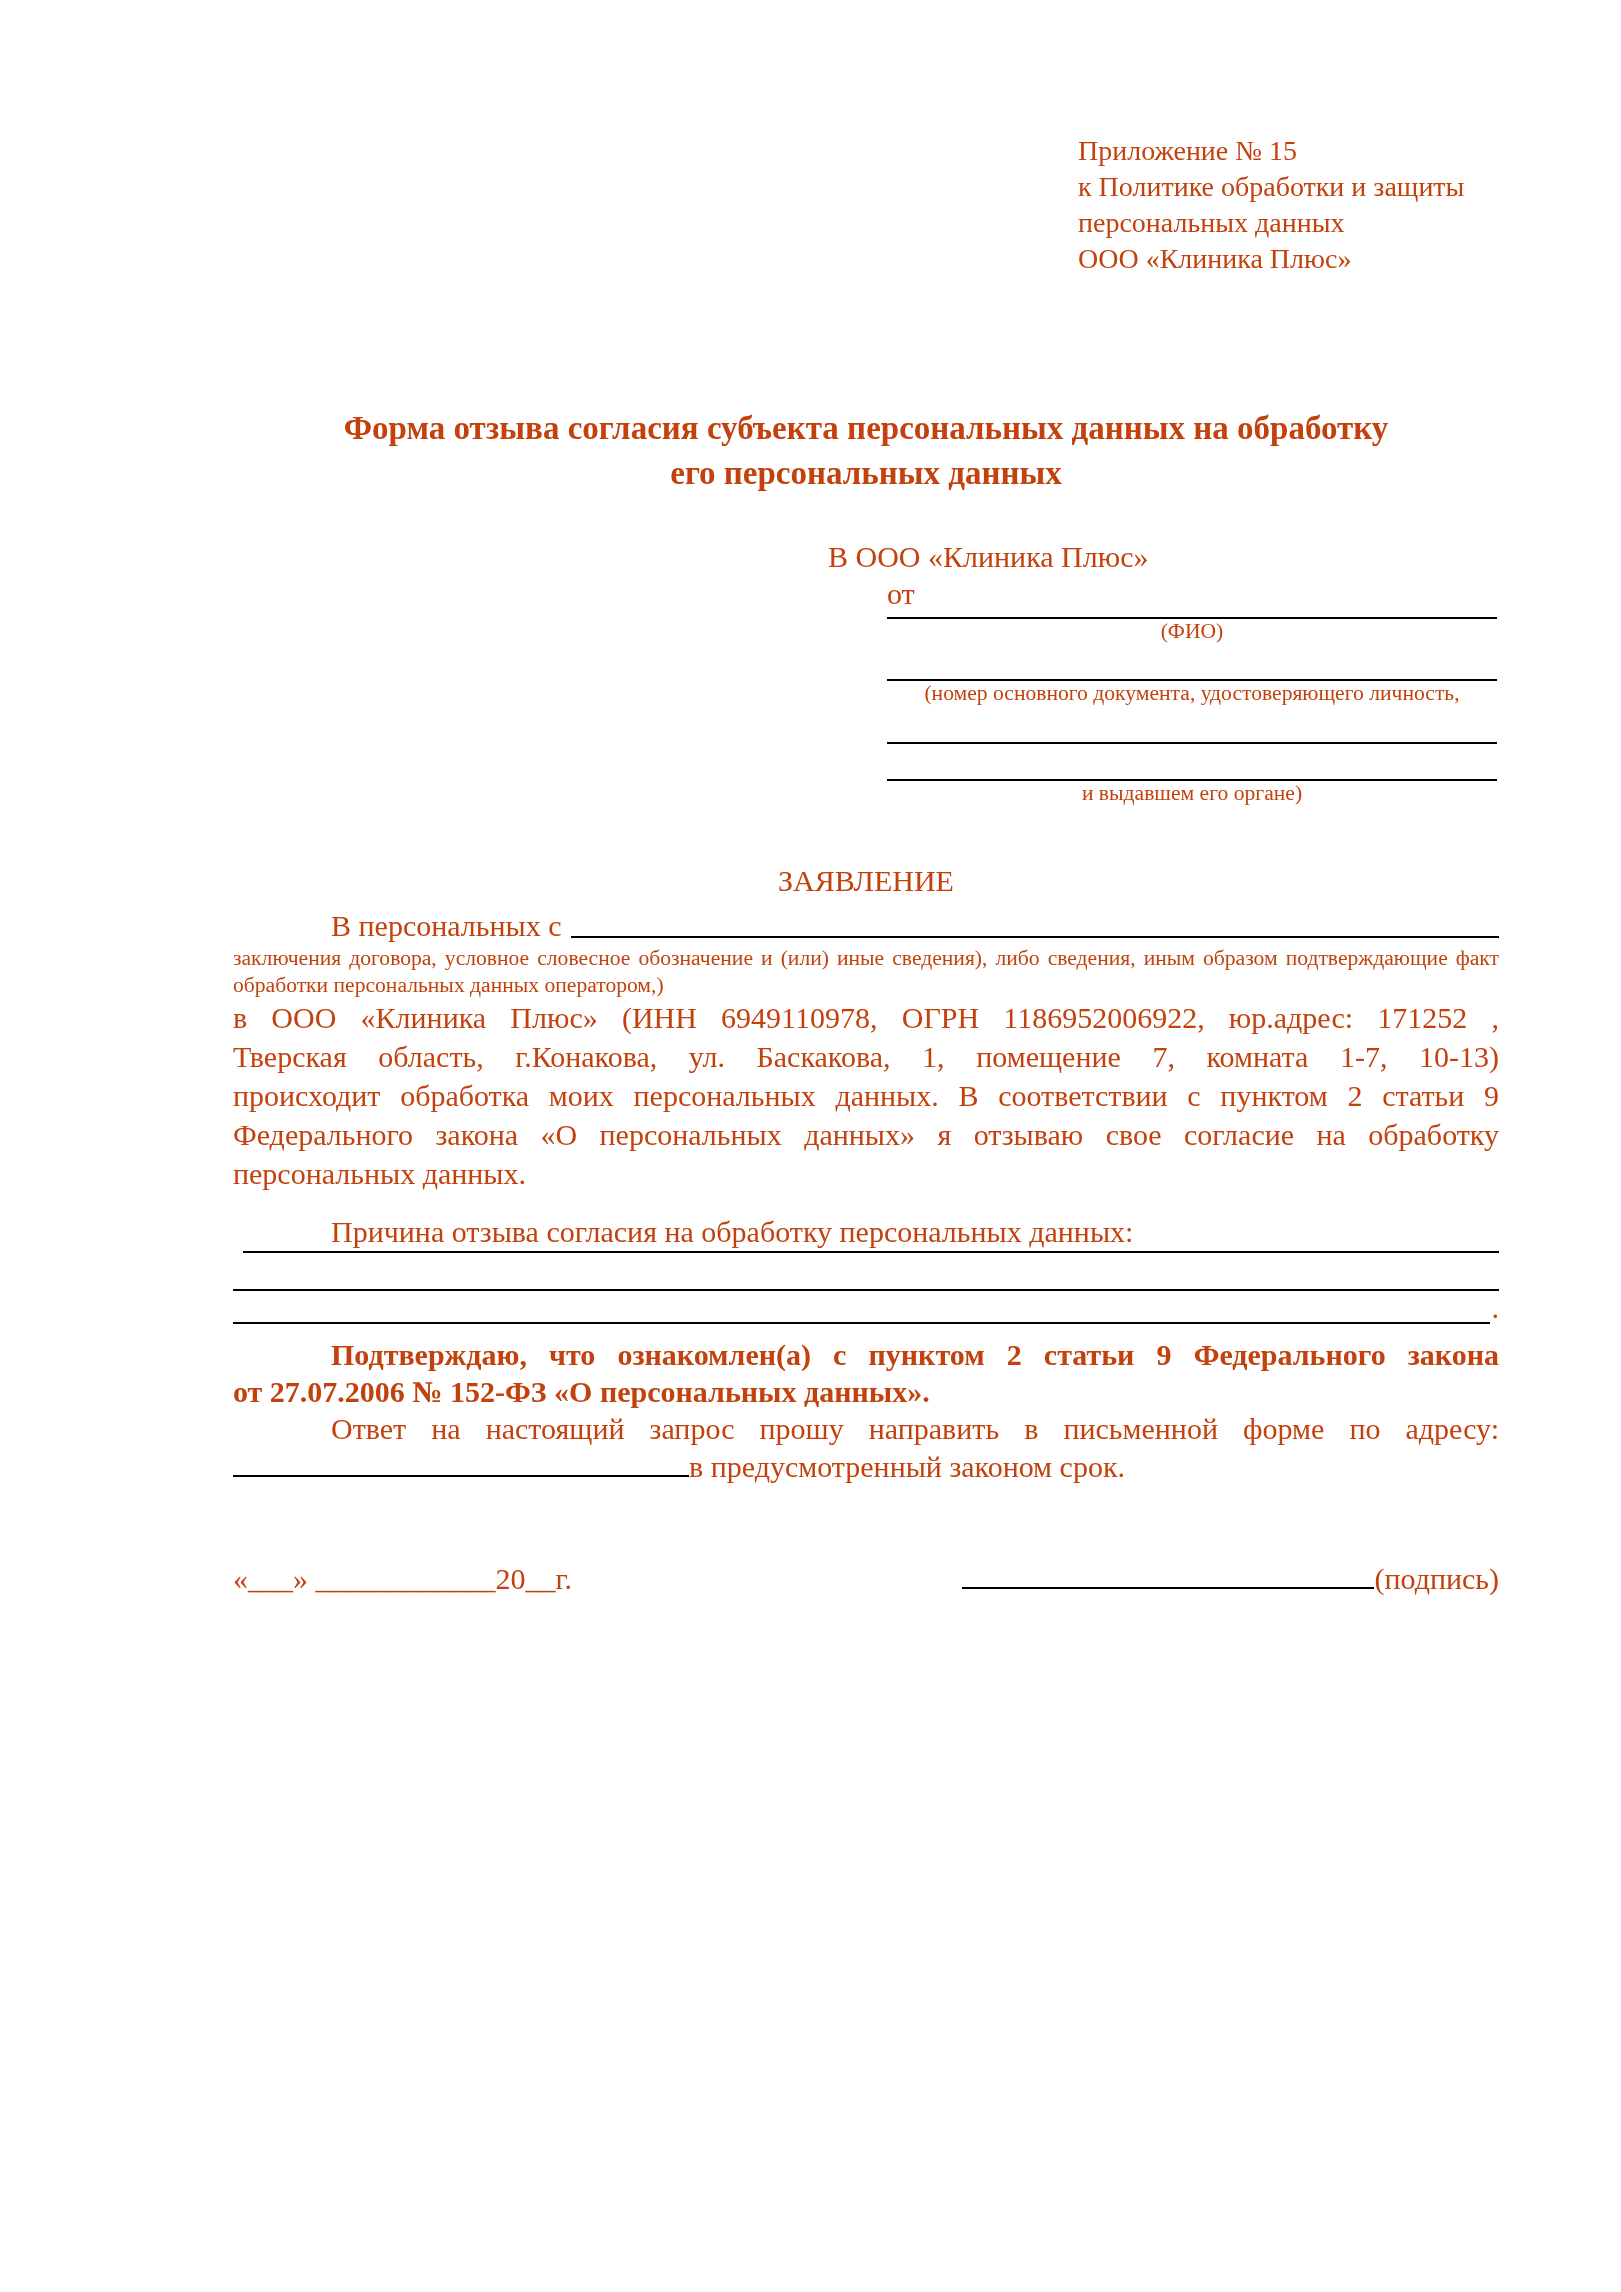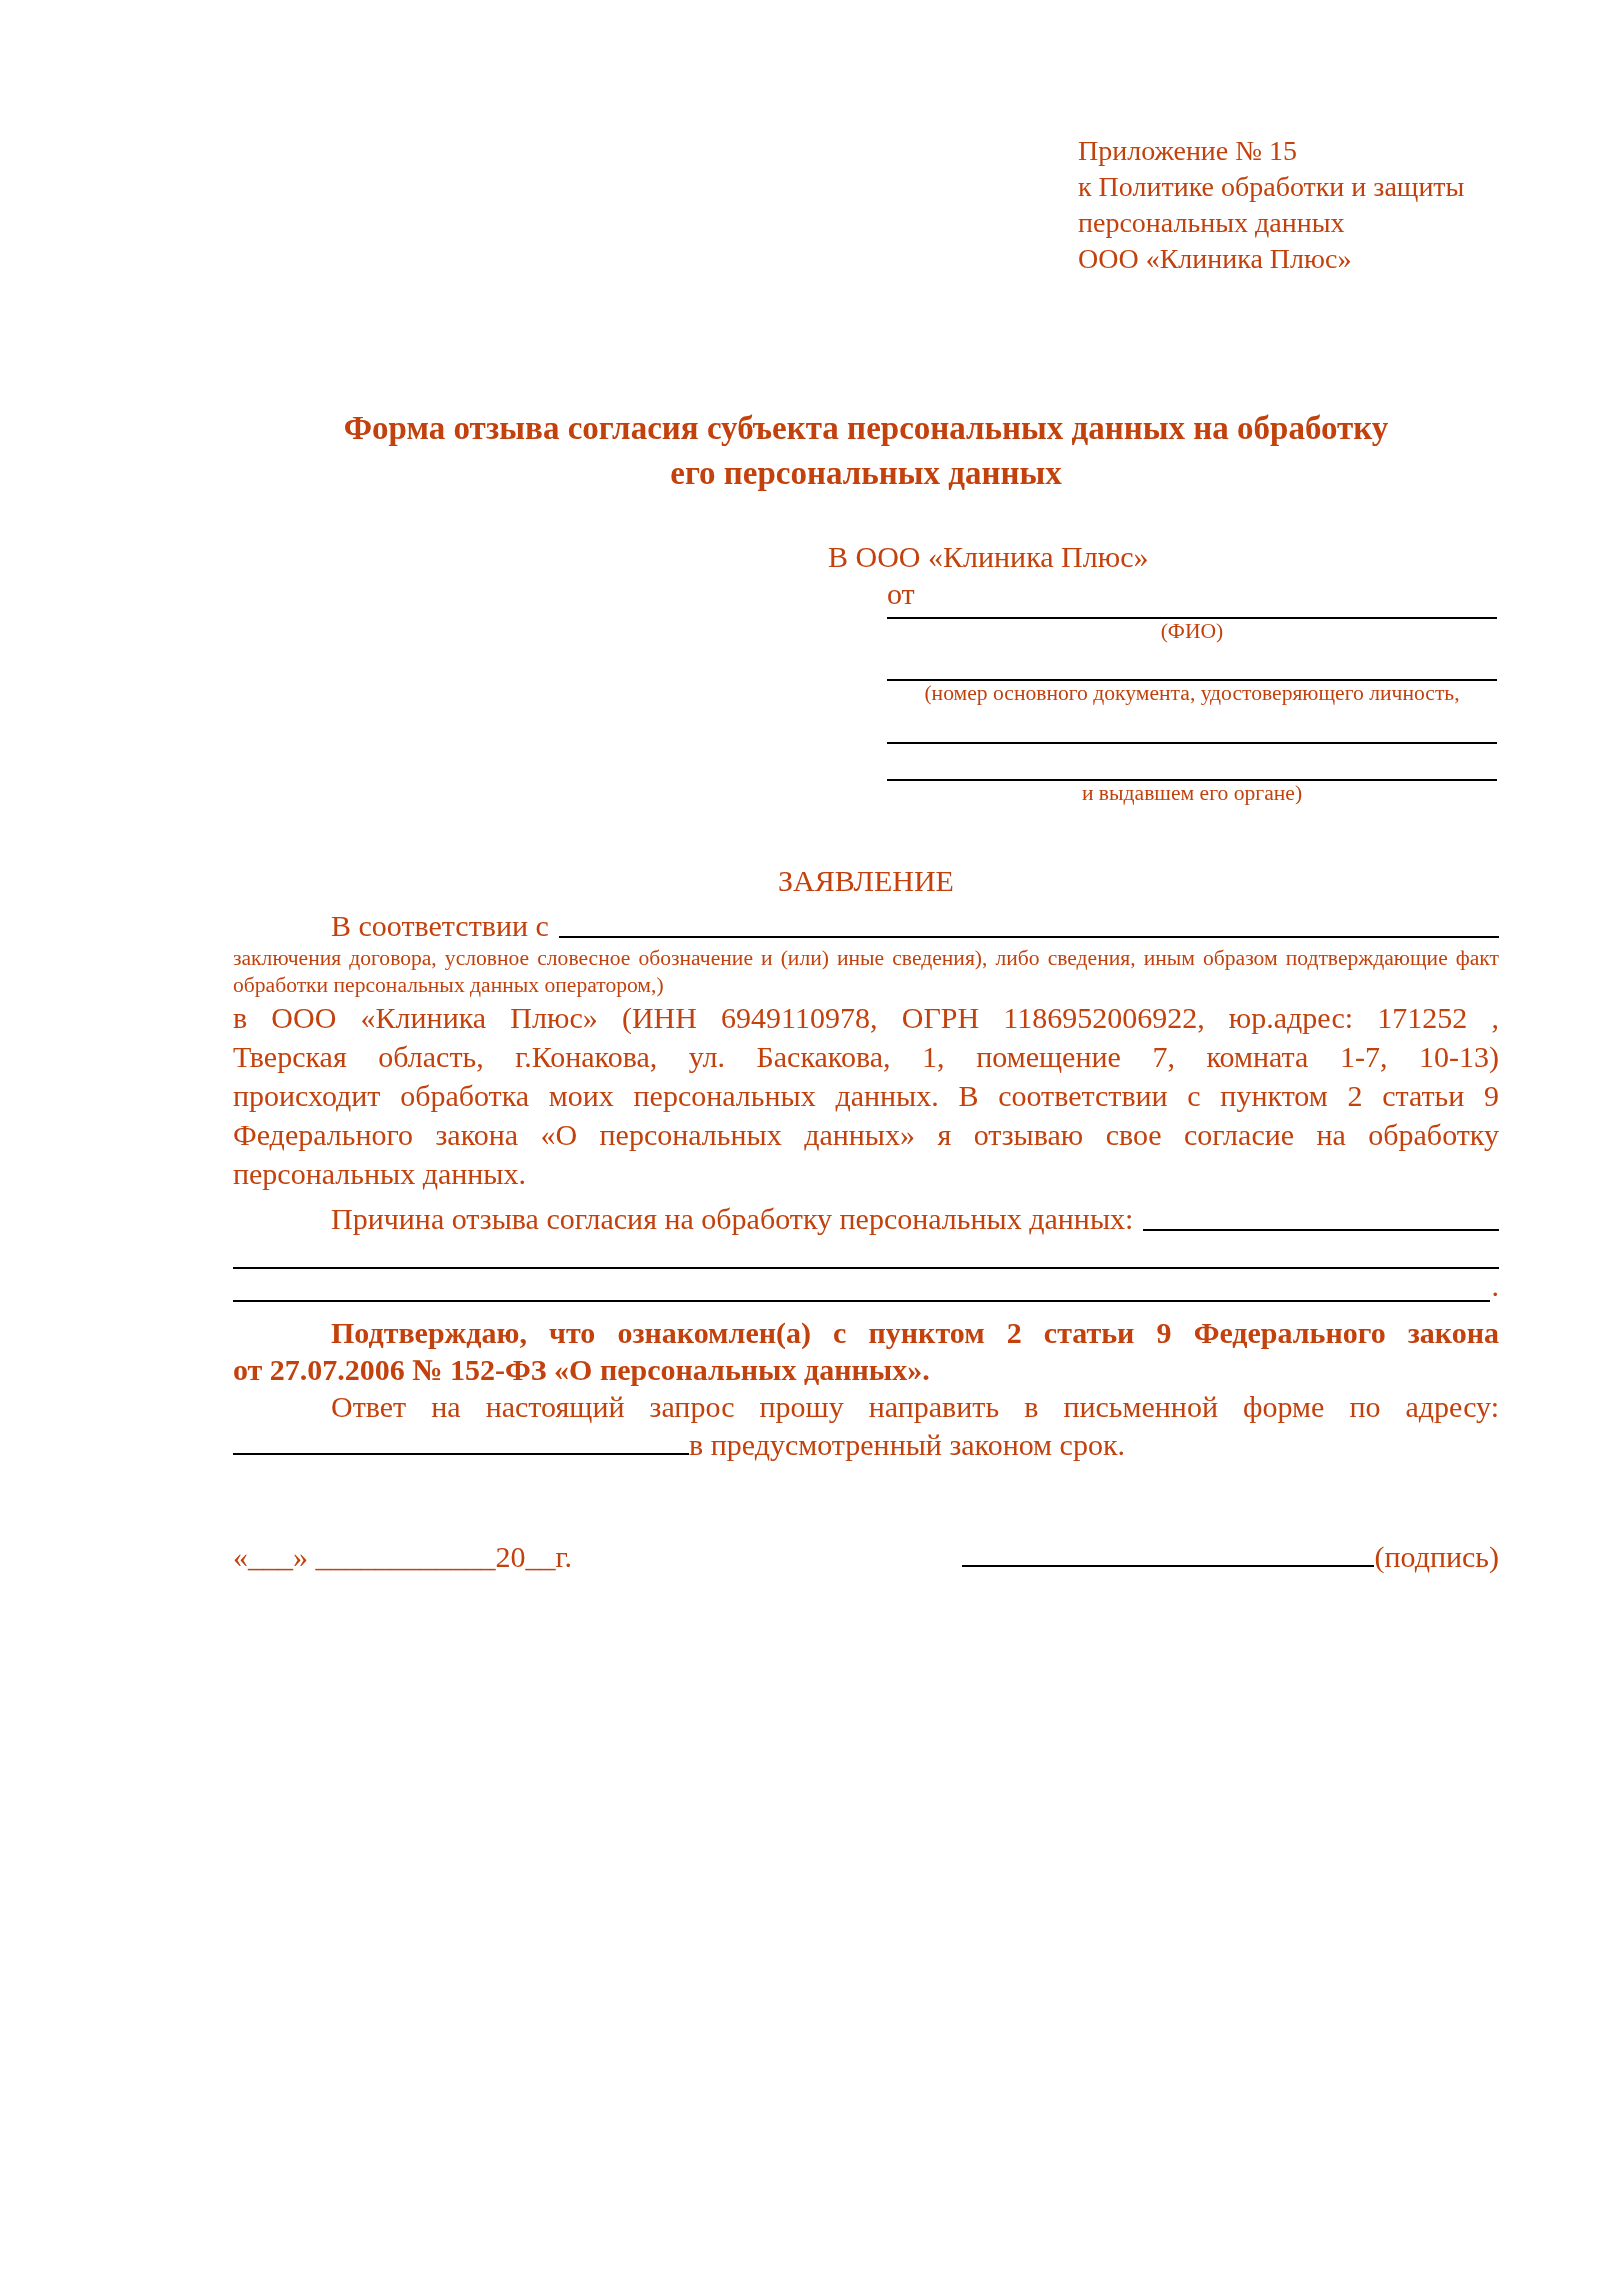--- a/index.html
+++ b/index.html
@@ -73,21 +73,21 @@
 
   .note { font-size: 21.6px; line-height: 26.5px; }
   .note-line { text-align: justify; text-align-last: justify; }
   .note-line.first { text-indent: 98px; }
   .note-line.last { text-align: left; text-align-last: left; }
 
   .body-par { font-size: 30px; line-height: 39px; }
   .body-line { text-align: justify; text-align-last: justify; }
   .body-line.last { text-align: left; text-align-last: left; }
 
-  .reason-row { margin-top: 6px; }
+  .reason-row { margin-top: 19px; flex-direction: column; }
 
   .blank-full {
     height: 29px;
     border-bottom: 2.9px solid #000;
   }
   .blank2-row { display: flex; align-items: flex-end; font-size: 30px; line-height: 33px; }
   .blank2 { flex: 1; height: 27.4px; border-bottom: 2.9px solid #000; }
   .blank2-period { padding-left: 2px; }
 
   .confirm { margin-top: 11.8px; font-size: 30px; line-height: 37px; font-weight: bold; }
@@ -156,21 +156,21 @@
     </div>
     <div class="field">
       <div class="line"></div>
       <div class="caption">и выдавшем его органе)</div>
     </div>
   </div>
 
   <div class="statement-heading">ЗАЯВЛЕНИЕ</div>
 
   <div class="flex-row intro-row">
-    <span class="lead-indent">В соответствии с</span>
+    <span class="lead-indent">В персональных с</span>
     <span class="fill-line"></span>
   </div>
 
   <div class="note">
     <div class="note-line">заключения договора, условное словесное обозначение и (или) иные сведения), либо сведения, иным образом подтверждающие факт</div>
     <div class="note-line last">обработки персональных данных оператором,)</div>
   </div>
 
   <div class="body-par">
     <div class="body-line">в ООО «Клиника Плюс» (ИНН 6949110978, ОГРН 1186952006922, юр.адрес: 171252 ,</div>

